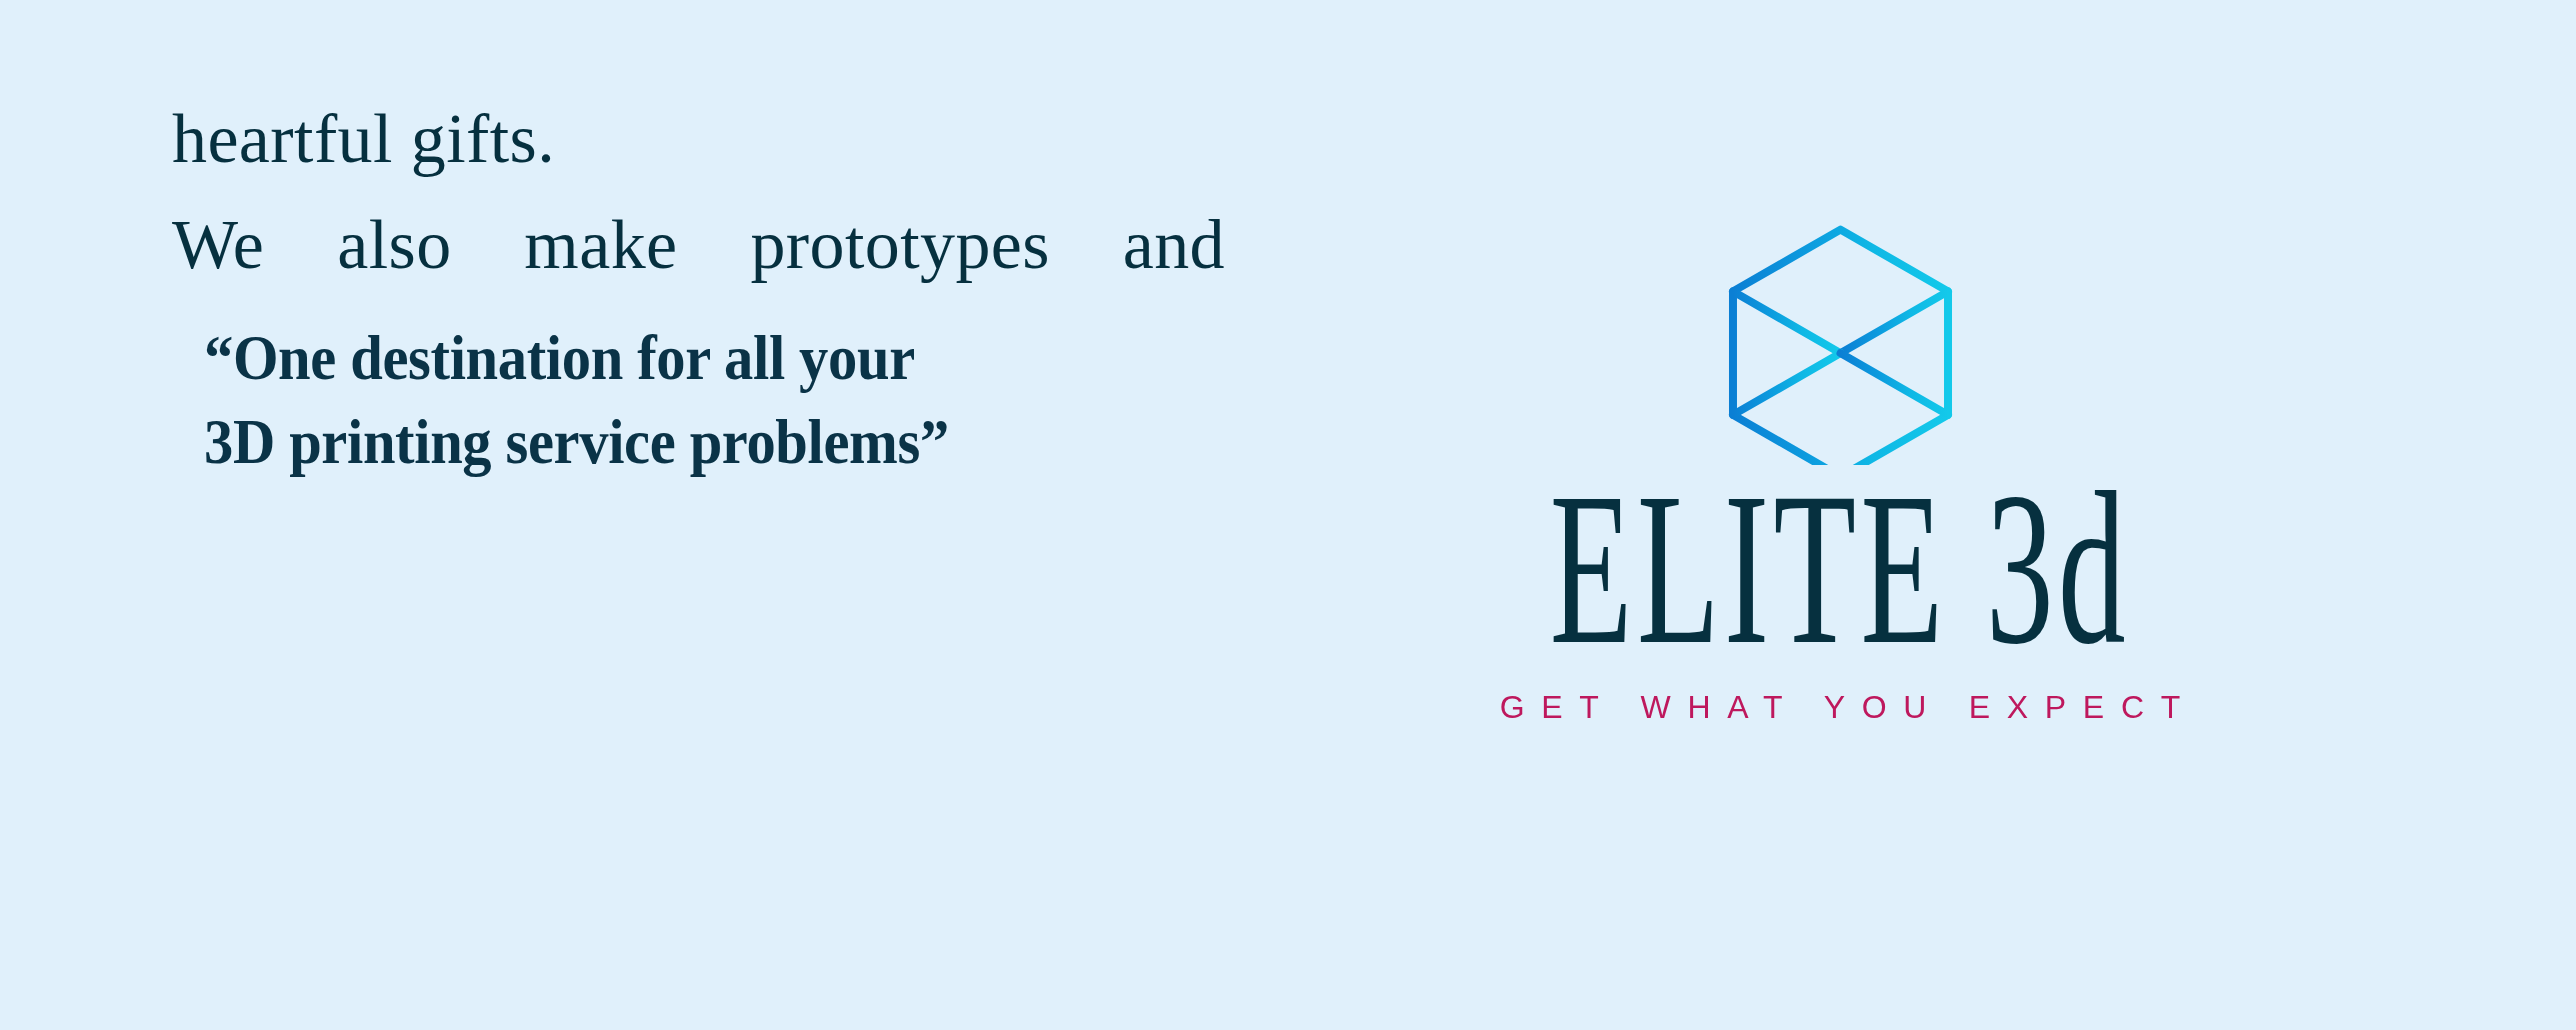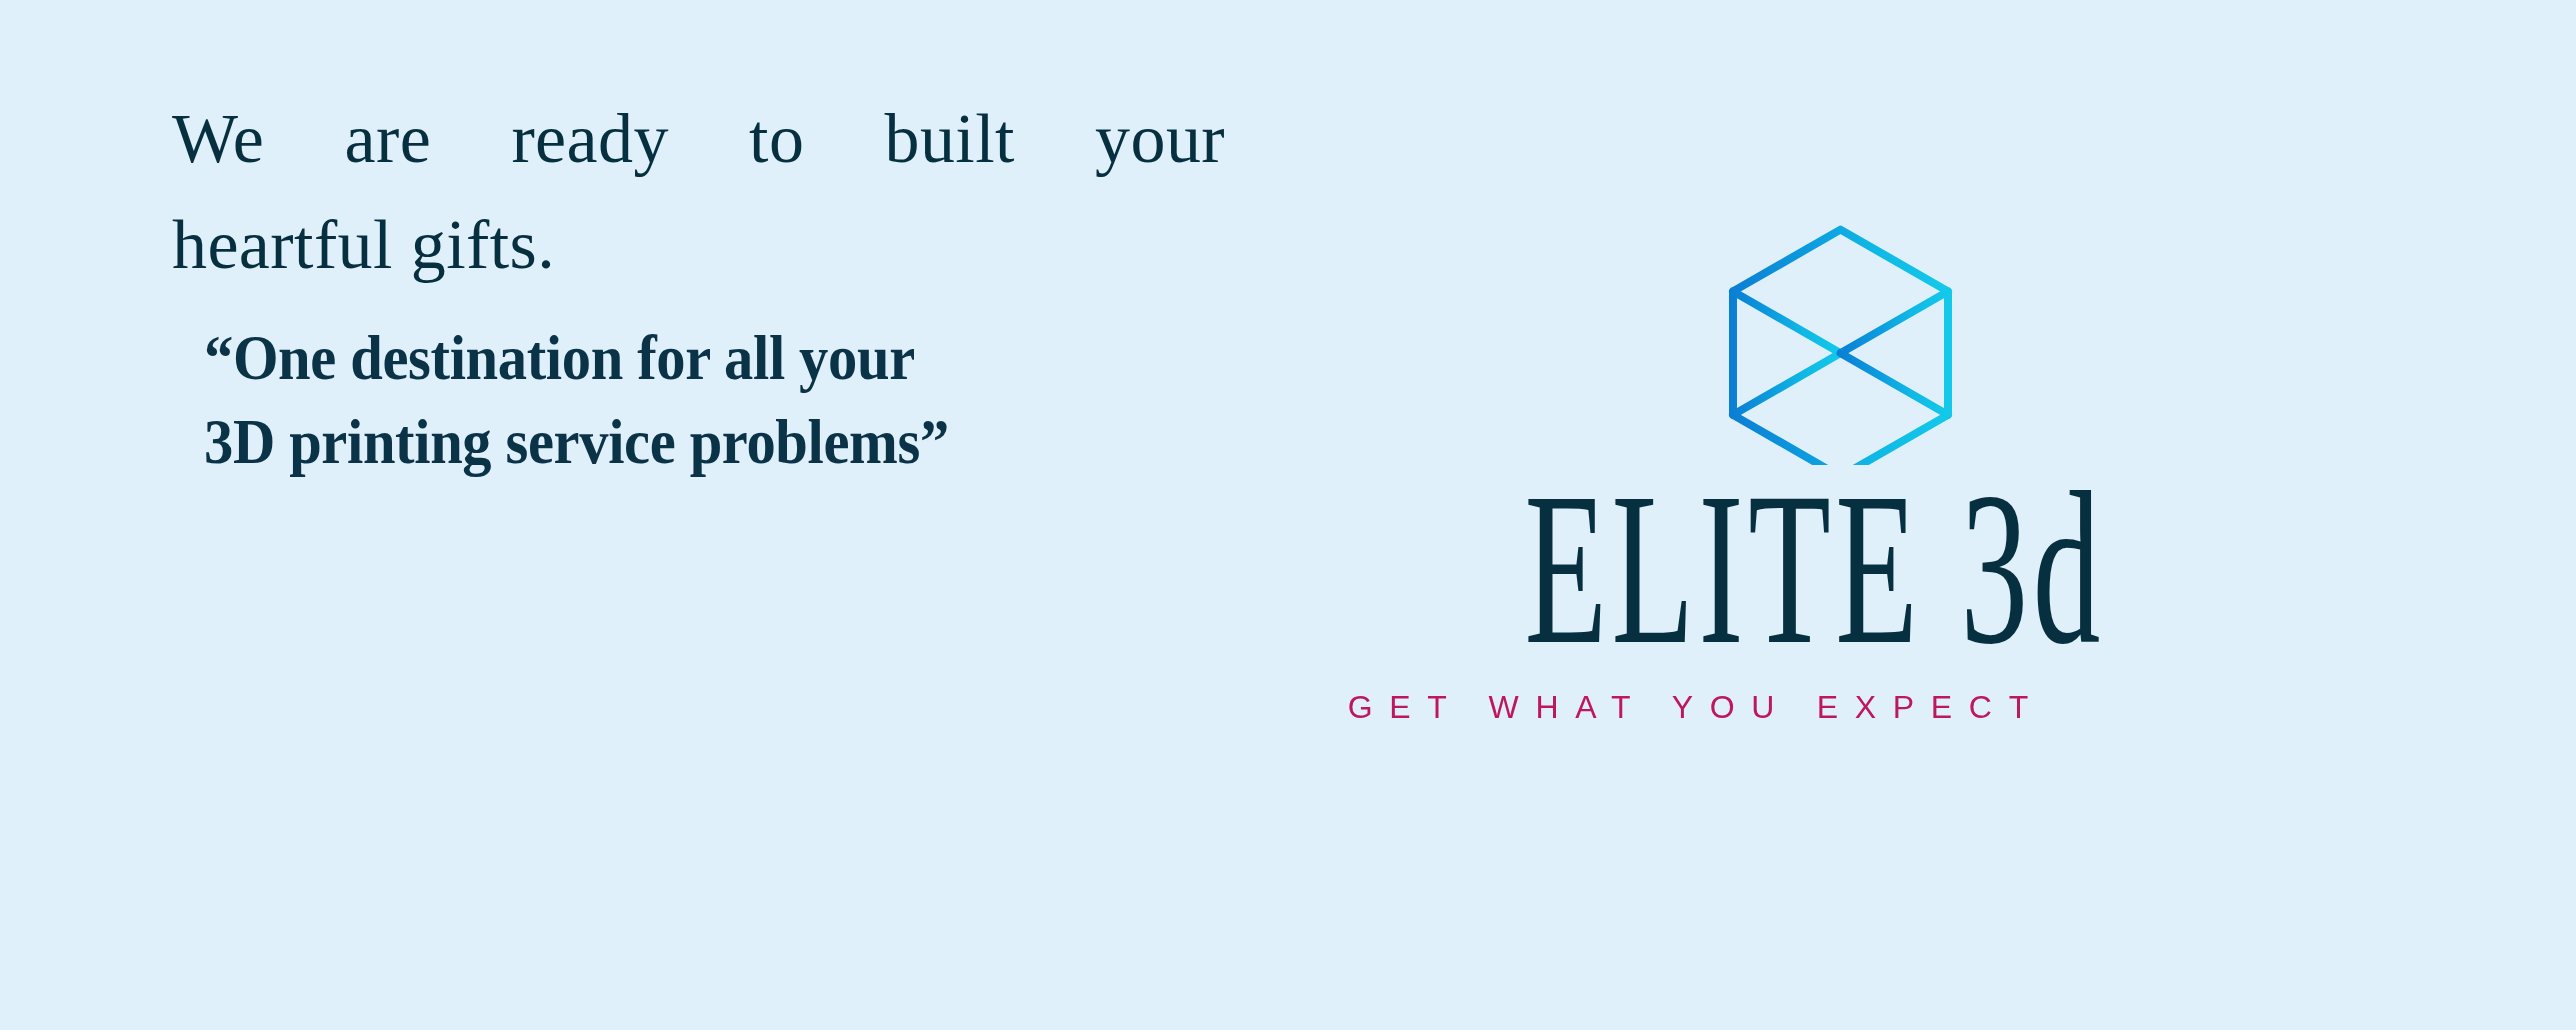--- a/index.html
+++ b/index.html
@@ -59,21 +59,21 @@
     transform: scaleX(0.93);
     transform-origin: left center;
   }
 
   
   .logo-block {
     position: absolute;
     left: 1331px;
     top: 218px;
     width: 1018px;
-    text-align: left;
+    text-align: center;
   }
 
   .logo-mark {
     display: block;
     margin: 0 auto;
     width: 247px;
     height: 247px;
   }
 
   .logo-wordmark {
@@ -100,24 +100,24 @@
     white-space: nowrap;
   }
 </style>
 </head>
 <body>
 
 <div class="banner">
 
   <div class="copy-block">
 
-    <p class="copy-line">We are ready to built your</p>
 
     <p class="copy-line no-justify">heartful gifts.</p>
 
+    <p class="copy-line">We also make prototypes and</p>
 
 
     <div class="quote-block">
       <p class="quote-line">“One destination for all your</p>
       <p class="quote-line">3D printing service problems”</p>
     </div>
 
   </div>
 
   <div class="logo-block">

